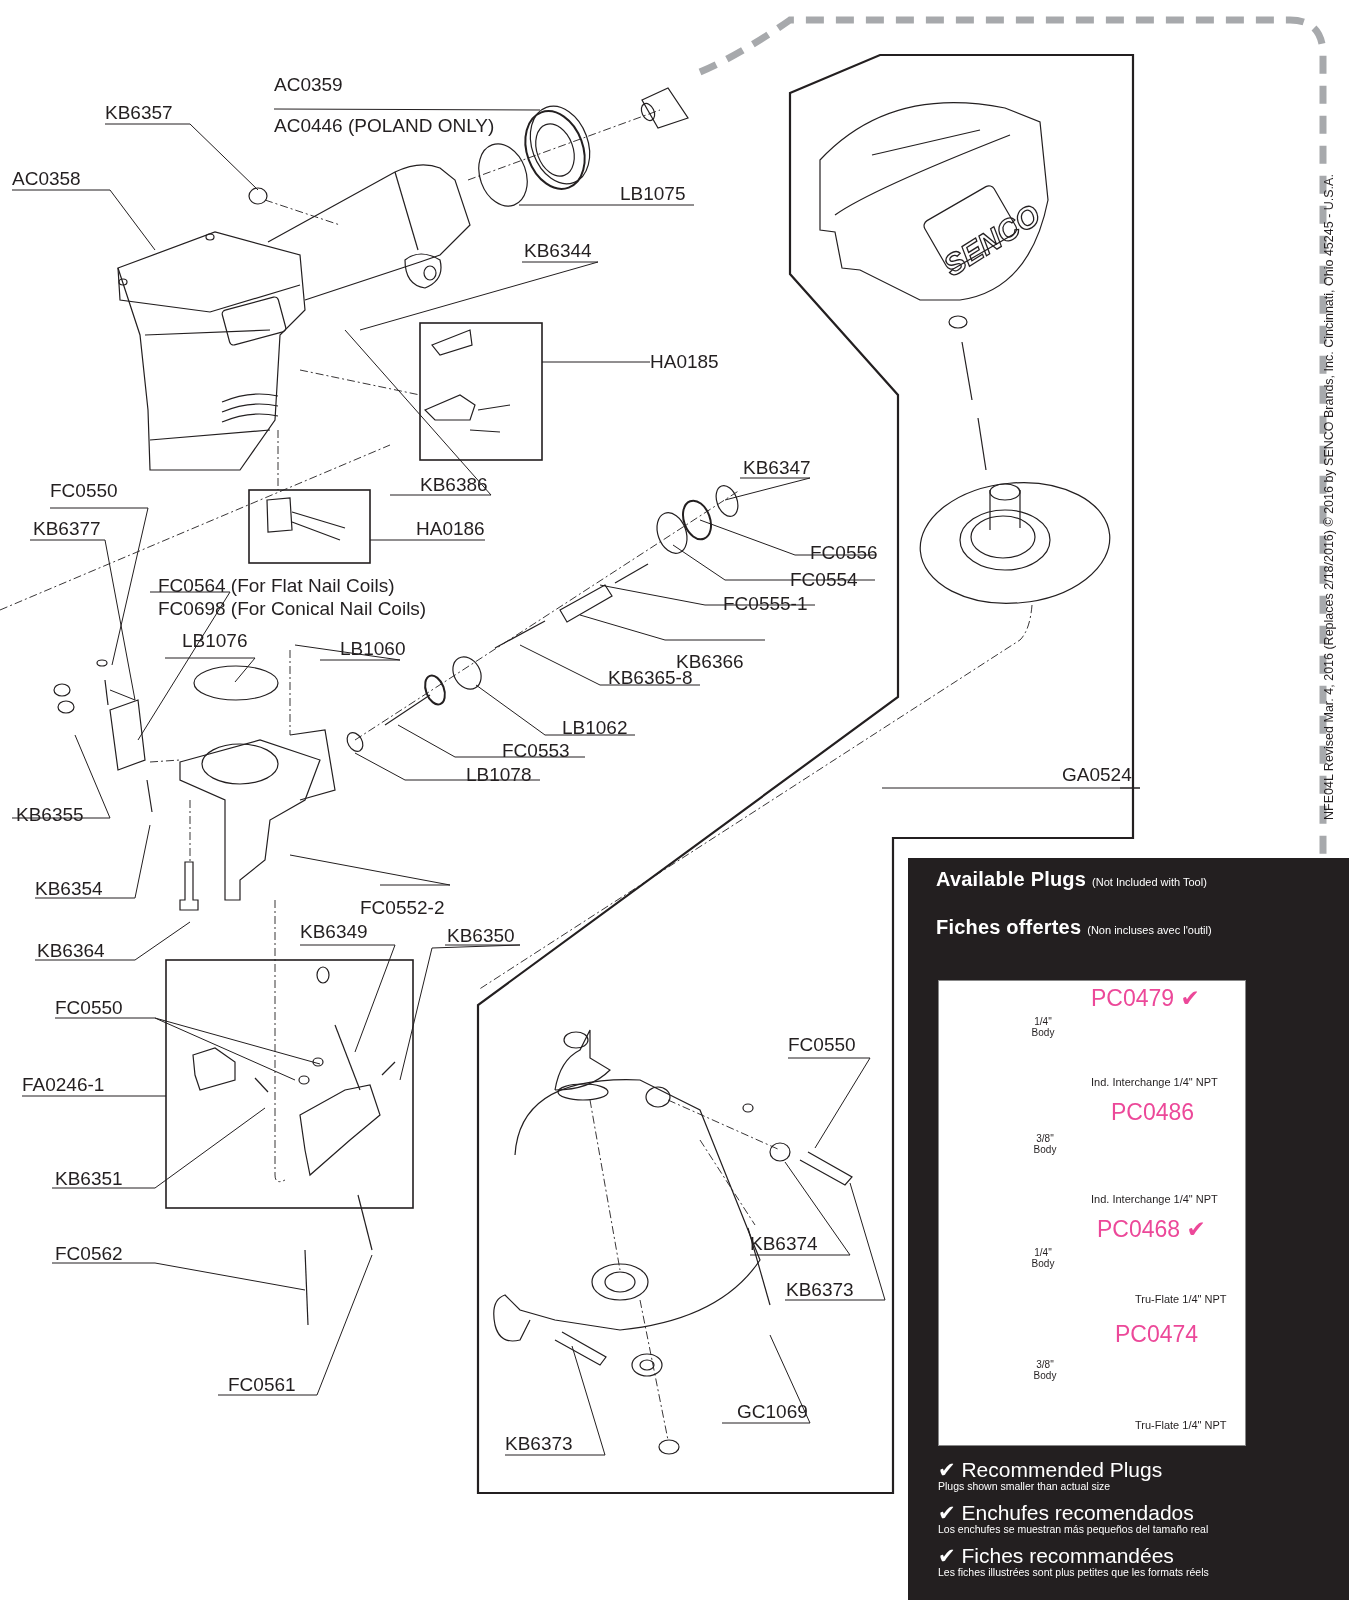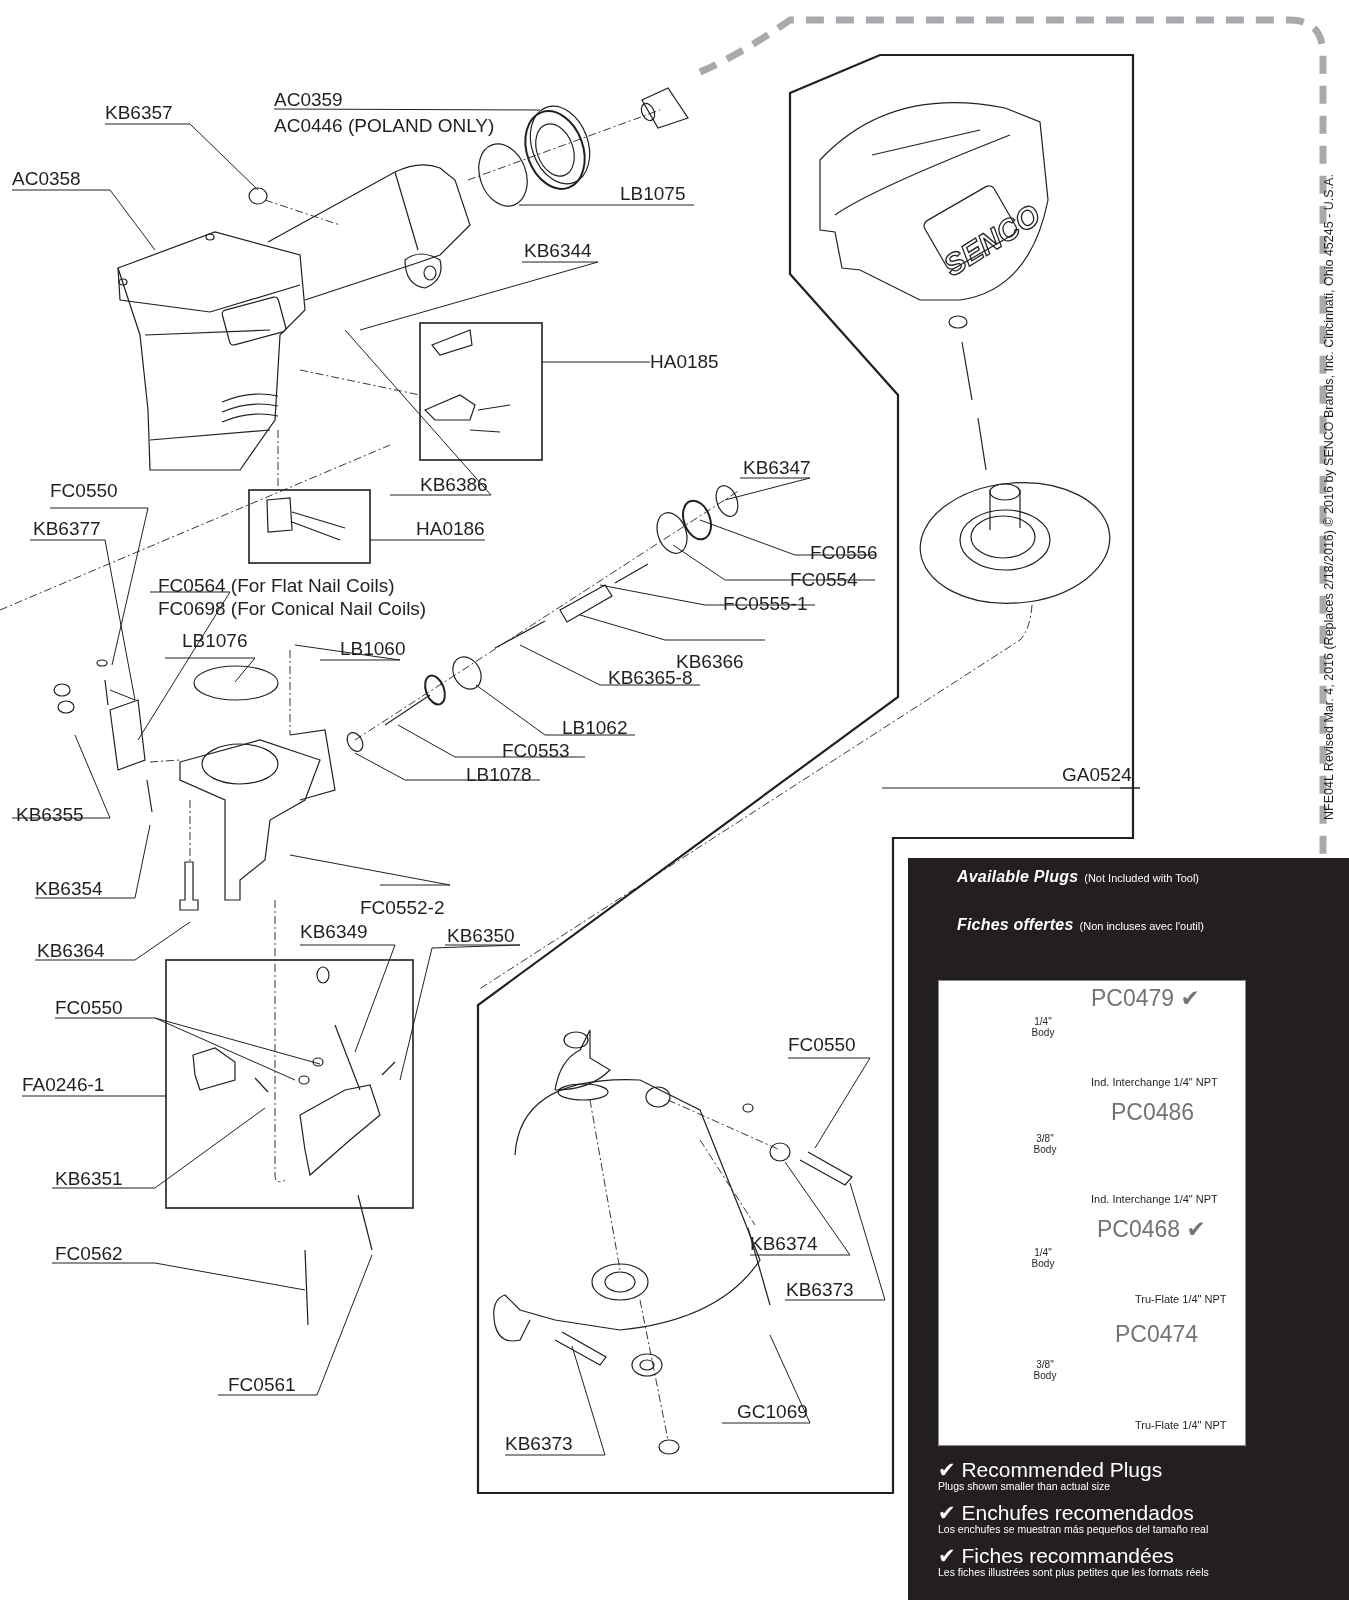--- a/index.html
+++ b/index.html
@@ -2,24 +2,24 @@
 <html><head>
 <meta charset="utf-8">
 <style>
   html, body { margin:0; padding:0; background:#ffffff; }
   body { width:1349px; height:1600px; position:relative; overflow:hidden; font-family:"Liberation Sans", sans-serif; color:#231f20; }
   #art { position:absolute; left:0; top:0; }
   .lbl { position:absolute; font-size:19px; line-height:22px; white-space:nowrap; color:#231f20; }
   .vtext { position:absolute; left:1322px; top:820px; transform-origin:0 0; transform:rotate(-90deg); font-size:12.5px; white-space:nowrap; color:#231f20; }
   #panel { position:absolute; left:908px; top:858px; width:441px; height:742px; background:#231f20; }
   .ph { position:absolute; left:28px; color:#fff; white-space:nowrap; }
-  .ph b { font-style:italic; font-weight:bold; font-size:16px; letter-spacing:0.2px;margin-left:21px; }
+  .ph b { font-weight:bold; font-size:20px; letter-spacing:0.2px; }
   .ph span { font-size:11px; margin-left:6px; }
   #plugbox { position:absolute; left:30px; top:122px; width:306px; height:464px; background:#fff; border:1px solid #888; }
-  .pc { position:absolute; font-size:23px; color:#737373; white-space:nowrap; }
+  .pc { position:absolute; font-size:23px; color:#ec4899; white-space:nowrap; }
   .pdesc { position:absolute; font-size:11px; color:#231f20; white-space:nowrap; }
   .body-l { position:absolute; font-size:10px; text-align:center; line-height:11px; color:#231f20; }
   .rec { position:absolute; left:30px; color:#fff; white-space:nowrap; }
   .rec .t { font-size:21px; }
   .rec .s { font-size:10.5px; display:block; margin-top:-2px; }
 </style>
 </head>
 <body>
 
 <svg id="art" width="1349" height="1600" viewBox="0 0 1349 1600">
@@ -253,21 +253,21 @@
         <rect x="80" y="12" width="45" height="40"></rect>
         <path d="M125 12 L145 4 L145 58 L125 50 Z"></path>
         <rect x="145" y="10" width="18" height="42"></rect>
       <path d="M8 8 V50 M16 8 V50 M24 8 V50 M32 8 V50 M40 8 V50" stroke-width="1.4"></path>
     </g>
   </g>
 
   <text x="935" y="262" transform="rotate(-32 970 240)" font-family="Liberation Sans, sans-serif" font-size="30" font-weight="bold" font-style="italic" fill="none" stroke="#231f20" stroke-width="1.3">SENCO</text>
 </svg>
 
-<div class="lbl" style="left:274px;top:89px">AC0359</div>
+<div class="lbl" style="left:274px;top:74px">AC0359</div>
 <div class="lbl" style="left:274px;top:115px">AC0446 (POLAND ONLY)</div>
 <div class="lbl" style="left:105px;top:102px">KB6357</div>
 <div class="lbl" style="left:12px;top:168px">AC0358</div>
 <div class="lbl" style="left:620px;top:183px">LB1075</div>
 <div class="lbl" style="left:524px;top:240px">KB6344</div>
 <div class="lbl" style="left:650px;top:351px">HA0185</div>
 <div class="lbl" style="left:420px;top:474px">KB6386</div>
 <div class="lbl" style="left:416px;top:518px">HA0186</div>
 <div class="lbl" style="left:743px;top:457px">KB6347</div>
 <div class="lbl" style="left:810px;top:542px">FC0556</div>

